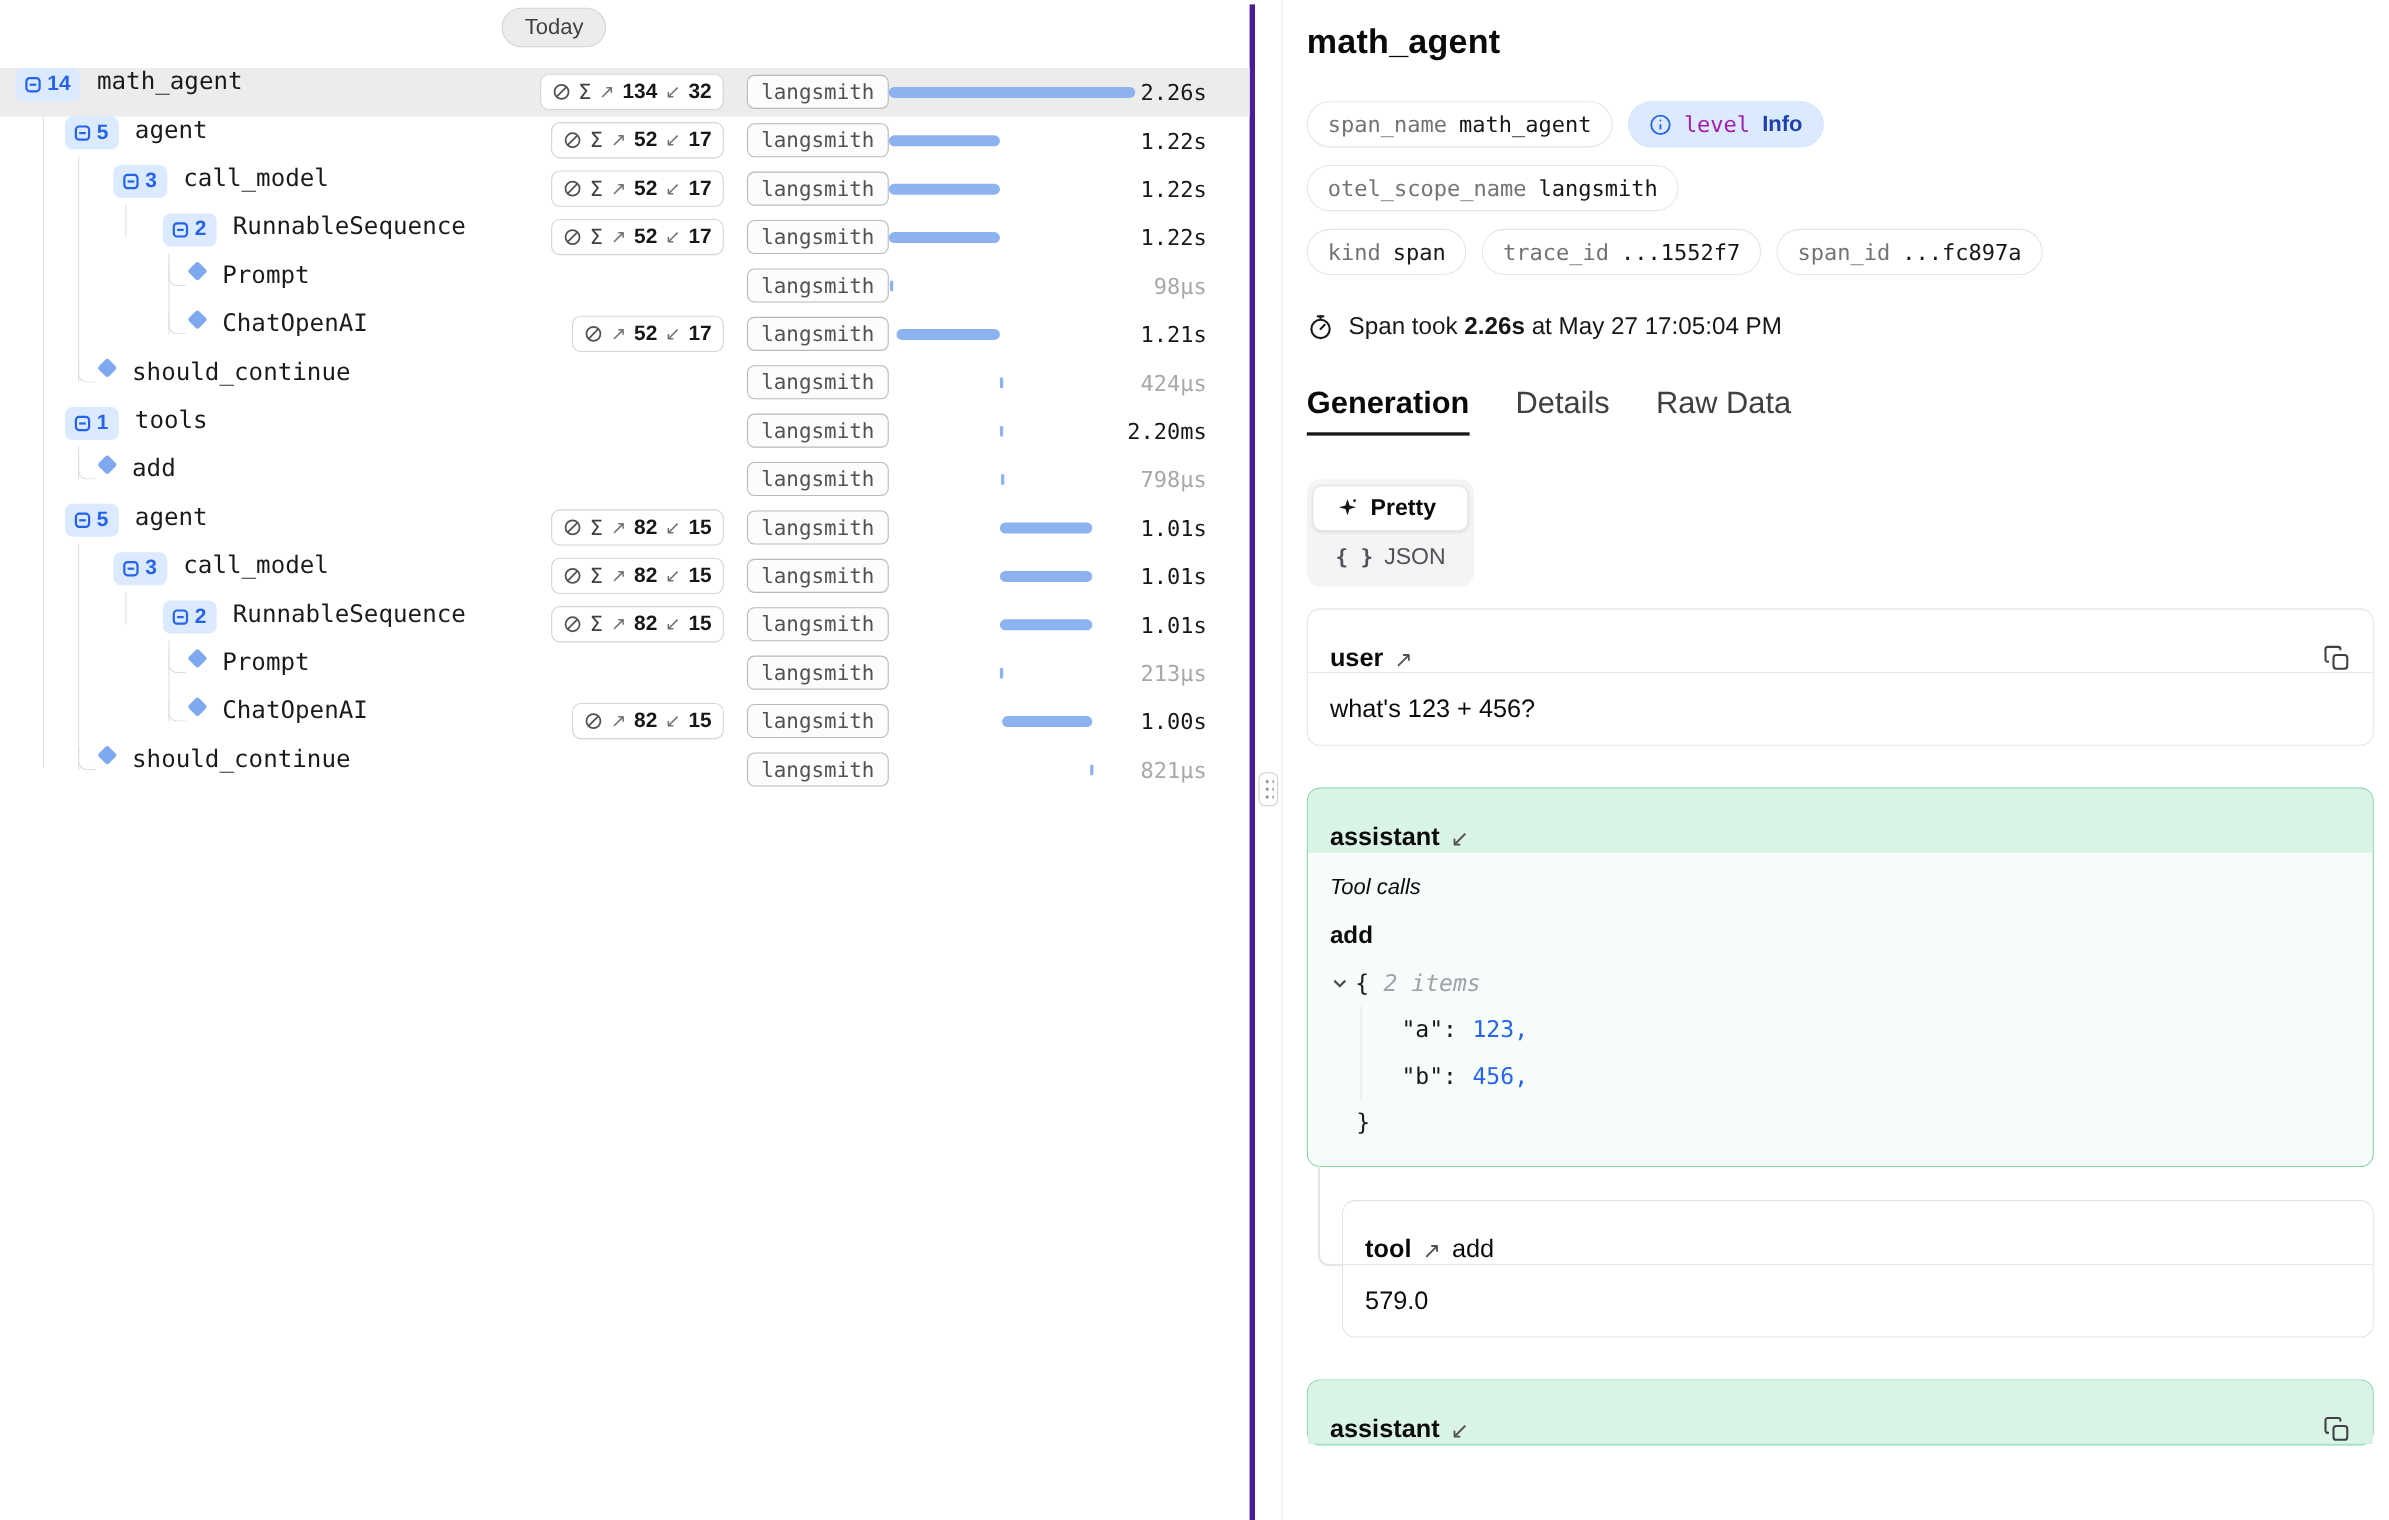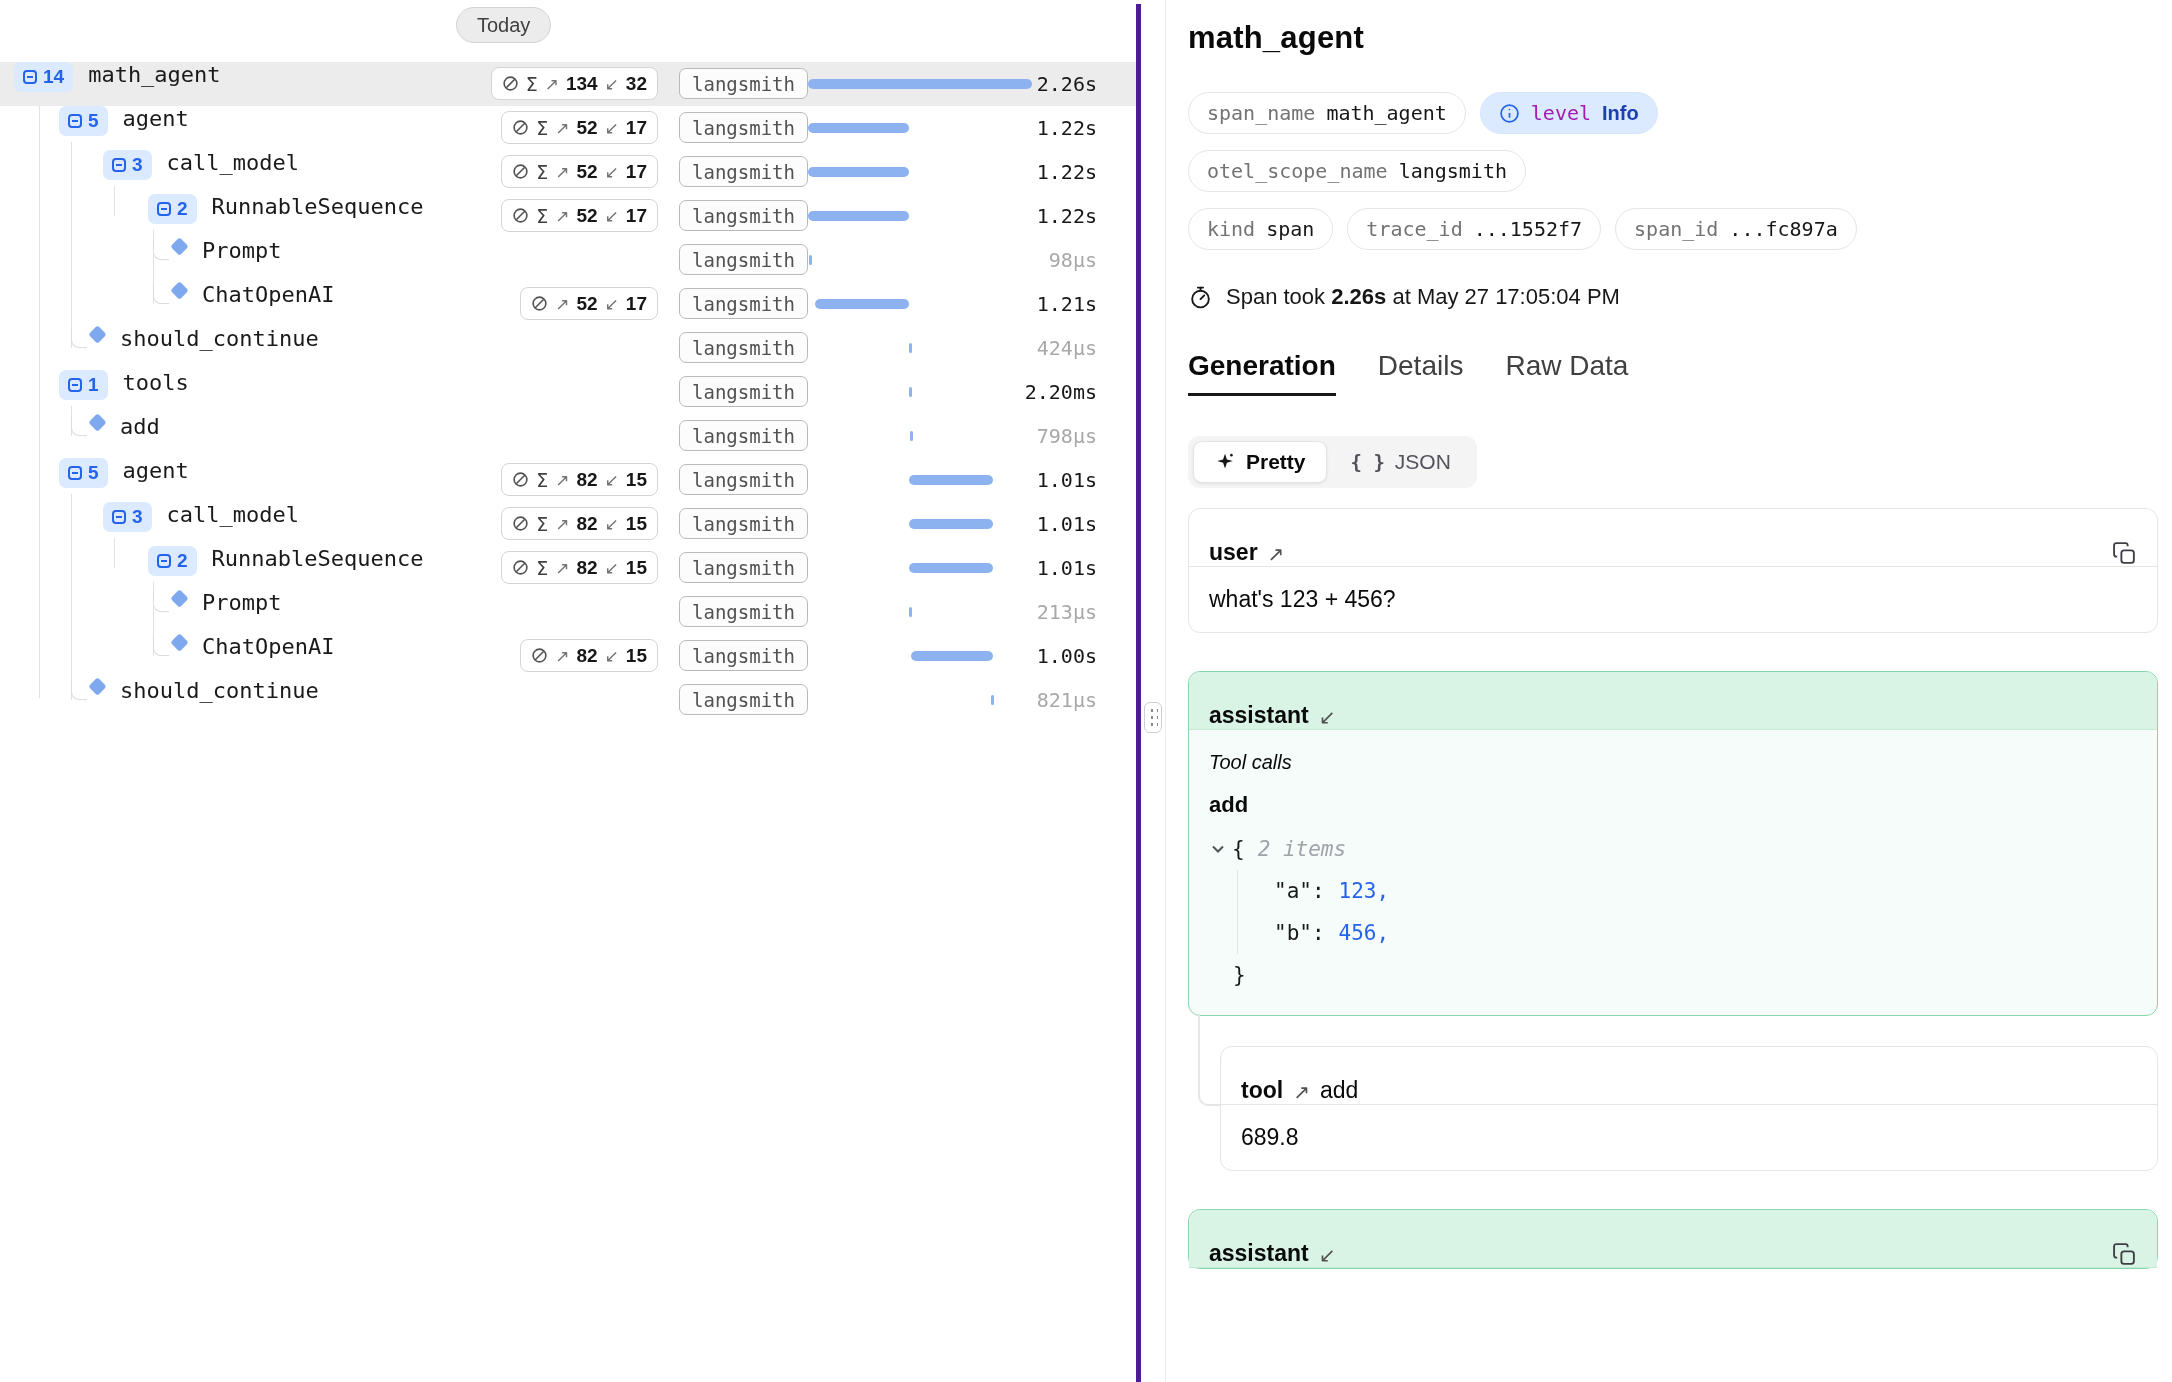--- a/index.html
+++ b/index.html
@@ -97,21 +97,21 @@
 
   .timing { margin-top:34px; display:flex; align-items:center; gap:13px;
             font-size:22px; color:#171717; }
   .timing b { font-weight:700; }
 
   .tabs { margin-top:40px; display:flex; gap:42px; }
   .tab { font-size:28px; color:#404040; padding-bottom:11px; cursor:pointer; }
   .tab.active { color:#0a0a0a; font-weight:700; border-bottom:3px solid #18181b; }
 
   .vtoggle { margin-top:40px; display:inline-flex; background:#f4f4f5; border-radius:12px;
-             padding:5px; gap:3px; }
+             padding:5px; gap:3px;flex-direction:column; }
   .vt-btn { display:inline-flex; align-items:center; gap:10px; padding:8px 20px;
             border:1px solid transparent; border-radius:9px; font-size:21px;
             color:#52525b; font-weight:500; cursor:pointer; }
   .vt-btn.active { background:#fff; border-color:#e4e4e7; color:#0a0a0a; font-weight:700;
                    box-shadow:0 1px 3px rgba(0,0,0,.08); }
   .brace-ic { font-family:"DejaVu Sans Mono", monospace; font-size:19px; font-weight:700; }
 
   .card { border:1px solid #e5e5e5; border-radius:12px; background:#fff; overflow:visible; }
   .card-h { display:flex; align-items:flex-end; gap:10px; height:58px; padding:0 20px;
             border-bottom:1px solid #e5e5e5; font-size:23px; font-weight:700; color:#0a0a0a;
@@ -590,21 +590,21 @@
 
   
   <div class="tool-wrap">
     <span class="tool-connector"></span>
     <div class="card">
       <div class="card-h">
         <span>tool</span>
         <span class="role-arrow">↗</span>
         <span class="tool-arg">add</span>
       </div>
-      <div class="card-b">689.8</div>
+      <div class="card-b">579.0</div>
     </div>
   </div>
 
   
   <div class="card green msg-assistant2">
     <div class="card-h">
       <span>assistant</span>
       <span class="role-arrow">↙</span>
       <button class="copy-btn">
         <svg width="25" height="25" viewBox="0 0 24 24" fill="none" stroke="#3f3f46" stroke-width="1.8">

